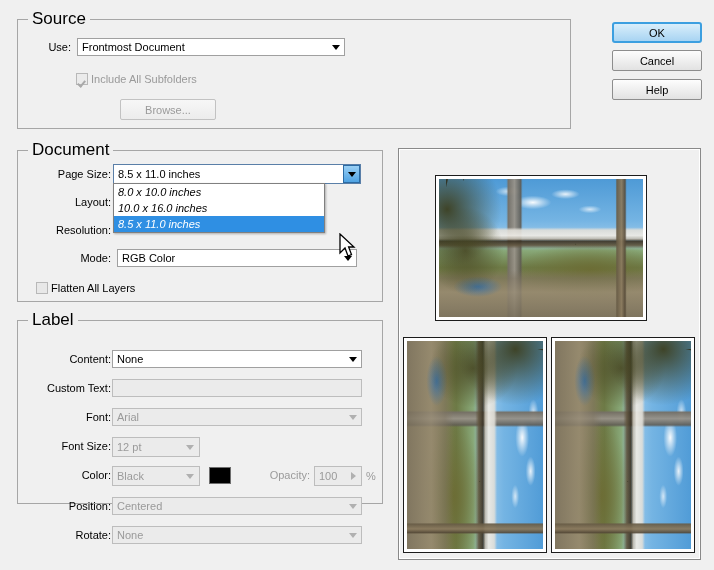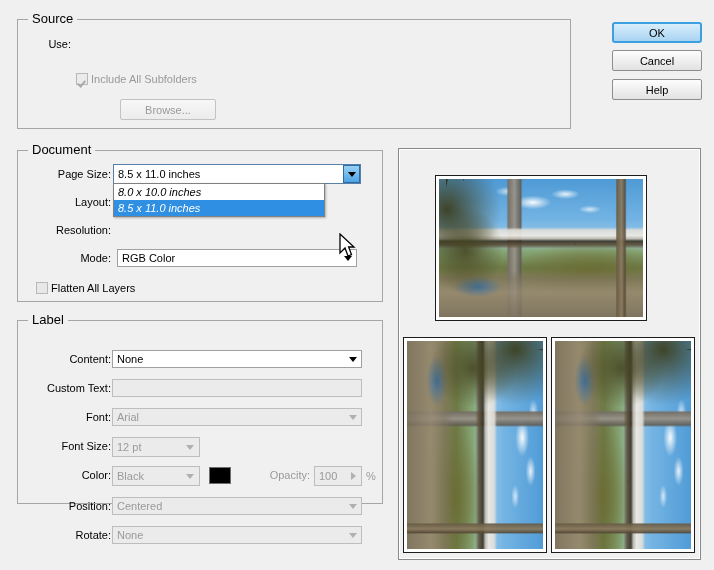--- a/index.html
+++ b/index.html
@@ -18,21 +18,21 @@
   .group {
     position: absolute;
     border: 1px solid #a6a6a6;
     background: transparent;
   }
   .group-title {
     position: absolute;
     top: -7px; left: 10px;
     background: #f0f0f0;
     padding: 0 4px;
-    font-size: 13px;
+    font-size: 17px;
     color: #000;
     line-height: 12px;
   }
 
   
   .row { position: absolute; display: flex; align-items: center; }
   .lbl {
     text-align: right;
     font-size: 11px;
     color: #000;
@@ -271,20 +271,24 @@
 </style>
 </head>
 <body>
 
 <div class="group" id="source-group" style="left:17px; top:19px; width:554px; height:110px;">
   <span class="group-title">Source</span>
 </div>
 
 <div class="row" style="left:43px; top:38px;">
   <span class="lbl" style="width:28px;">Use:</span>
+  <div class="combo" style="margin-left:6px; width:268px;">
+    <span>Frontmost Document</span>
+    <span class="arrow"></span>
+  </div>
 </div>
 
 <div class="cbwrap" style="position:absolute; left:76px; top:73px;">
   <span class="cb on"></span>
   <span class="cbtxt dis">Include All Subfolders</span>
 </div>
 
 <div class="btn3d dis" style="left:76px; top:99px; width:96px;margin-left:44px;">
   <span>Browse...</span>
 </div>
@@ -316,20 +320,21 @@
 
 <div class="combo-open" style="left:113px; top:164px; width:248px;">
   <span>8.5 x 11.0 inches</span>
   <span class="btn">
     <i></i>
   </span>
 </div>
 
 <div class="dd-list" id="page-size-dropdown" style="left:113px; top:183px; width:212px;font-style:italic;">
   <div class="dd-item">8.0 x 10.0 inches</div>
+  <div class="dd-item">10.0 x 16.0 inches</div>
   <div class="dd-item sel">8.5 x 11.0 inches</div>
 </div>
 
 <svg class="cursor" width="18" height="26" viewBox="0 0 18 26" style="left:338px; top:233px;">
   <path d="M2,1 L2,20 L7,15 L10,23 L13.5,21.6 L10.6,14 L16,14 Z" fill="#ffffff" stroke="#000000" stroke-width="1.3"></path>
 </svg>
 
 <div class="cbwrap" style="position:absolute; left:36px; top:282px;">
   <span class="cb empty"></span>
   <span class="cbtxt">Flatten All Layers</span>

